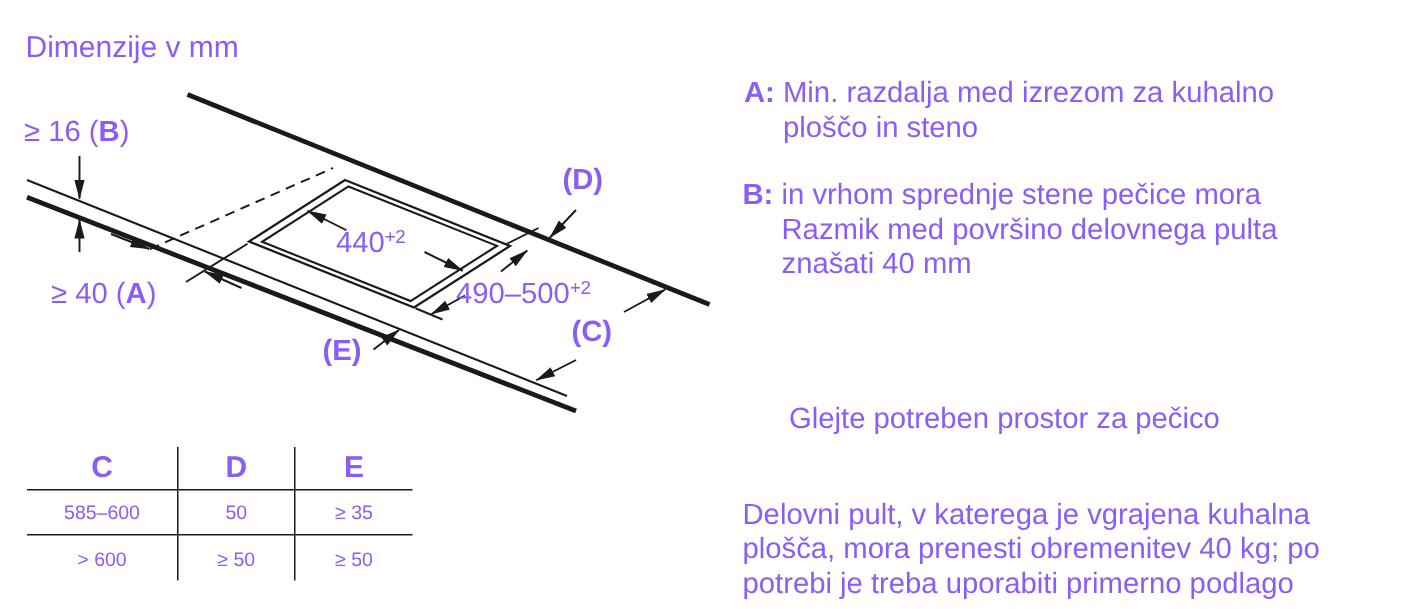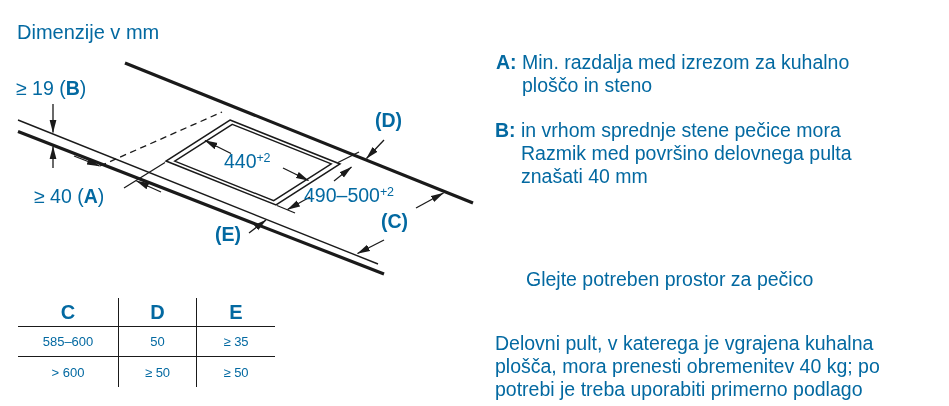--- a/index.html
+++ b/index.html
@@ -1,18 +1,18 @@
 <!DOCTYPE html>
 <html><head>
 <meta charset="utf-8">
 <style>
   html,body{margin:0;padding:0;background:#fff;}
   .canvas{
     position:relative;width:949px;height:406px;background:#fff;overflow:hidden;
-    font-family:"Liberation Sans","DejaVu Sans",sans-serif;color:#0369a1;
+    font-family:"Liberation Sans","DejaVu Sans",sans-serif;color:#8b5cf6;
   }
   .title{position:absolute;left:17px;top:21px;font-size:20px;line-height:22px;}
   svg.diagram{position:absolute;left:0;top:0;}
   svg .ln{stroke:#1a1a1a;fill:none;}
   .dlabel{position:absolute;font-size:19.5px;line-height:20px;white-space:nowrap;}
   .dlabel b{font-weight:bold;}
   .dlabel sup{font-size:12.5px;vertical-align:6px;letter-spacing:-0.3px;}
   .bold{font-weight:bold;}
   
   .dim-table{
@@ -65,21 +65,21 @@
     <path class="ln" d="M231,153.5 L205,140.5" stroke-width="1.3" marker-end="url(#ah)"></path>
     <path class="ln" d="M283,168 L308.5,180.5" stroke-width="1.3" marker-end="url(#ah)"></path>
     <path class="ln" d="M334,181 L351.5,167" stroke-width="1.3" marker-end="url(#ah)"></path>
     <path class="ln" d="M310,197 L287.5,209.5" stroke-width="1.3" marker-end="url(#ah)"></path>
     <path class="ln" d="M249,233 L266,220" stroke-width="1.3" marker-end="url(#ah)"></path>
     <path class="ln" d="M416,208 L443.5,193" stroke-width="1.3" marker-end="url(#ah)"></path>
     <path class="ln" d="M384,240 L357.5,253.5" stroke-width="1.3" marker-end="url(#ah)"></path>
     <path class="ln" d="M384,140 L366.5,158.5" stroke-width="1.3" marker-end="url(#ah)"></path>
   </svg>
 
-  <div class="dlabel" style="left:16px;top:78px"><span>≥ 19 (</span><b>B</b><span>)</span></div>
+  <div class="dlabel" style="left:16px;top:78px"><span>≥ 16 (</span><b>B</b><span>)</span></div>
 
   <div class="dlabel" style="left:34px;top:186px"><span>≥ 40 (</span><b>A</b><span>)</span></div>
 
   <div class="dlabel bold" style="left:375px;top:110px">(D)</div>
   <div class="dlabel bold" style="left:381px;top:211px">(C)</div>
   <div class="dlabel bold" style="left:215px;top:224px">(E)</div>
 
   <div class="dlabel" style="left:224px;top:148px"><span>440</span><sup>+2</sup></div>
 
   <div class="dlabel" style="left:304px;top:182px"><span>490–500</span><sup>+2</sup></div>

